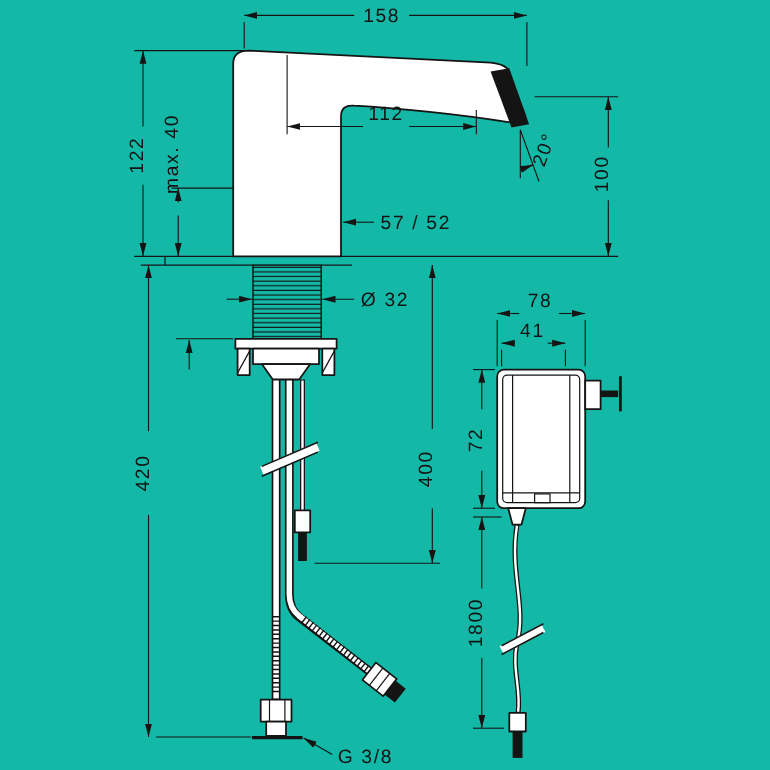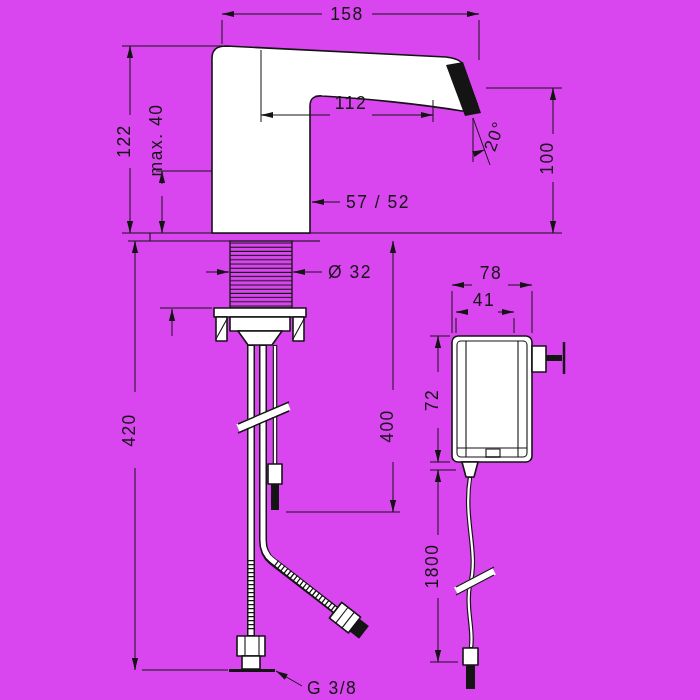--- a/index.html
+++ b/index.html
@@ -1,16 +1,16 @@
 <!DOCTYPE html>
 <html><head>
 <meta charset="utf-8">
 <style>
   html,body{margin:0;padding:0;background:#ffffff;}
-  .stage{width:700px;height:700px;background:#d946ef;position:relative;overflow:hidden;
+  .stage{width:700px;height:700px;background:#14b8a6;position:relative;overflow:hidden;
          font-family:"Liberation Sans","DejaVu Sans",sans-serif;}
   svg text{font-family:"Liberation Sans","DejaVu Sans",sans-serif;font-size:17.5px;
            fill:#141414;letter-spacing:1.5px;}
   .ol  {fill:#ffffff;stroke:#141414;stroke-width:1.6;stroke-linejoin:round;}
   .tn  {fill:none;stroke:#141414;stroke-width:1.1;}
   .dim {fill:none;stroke:#141414;stroke-width:1;}
   .blk {fill:#141414;stroke:none;}
   .hose{fill:none;stroke:#141414;stroke-width:8;}
   .hosein{fill:none;stroke:#ffffff;stroke-width:5;}
   .cab {fill:none;stroke:#141414;stroke-width:4.5;}

